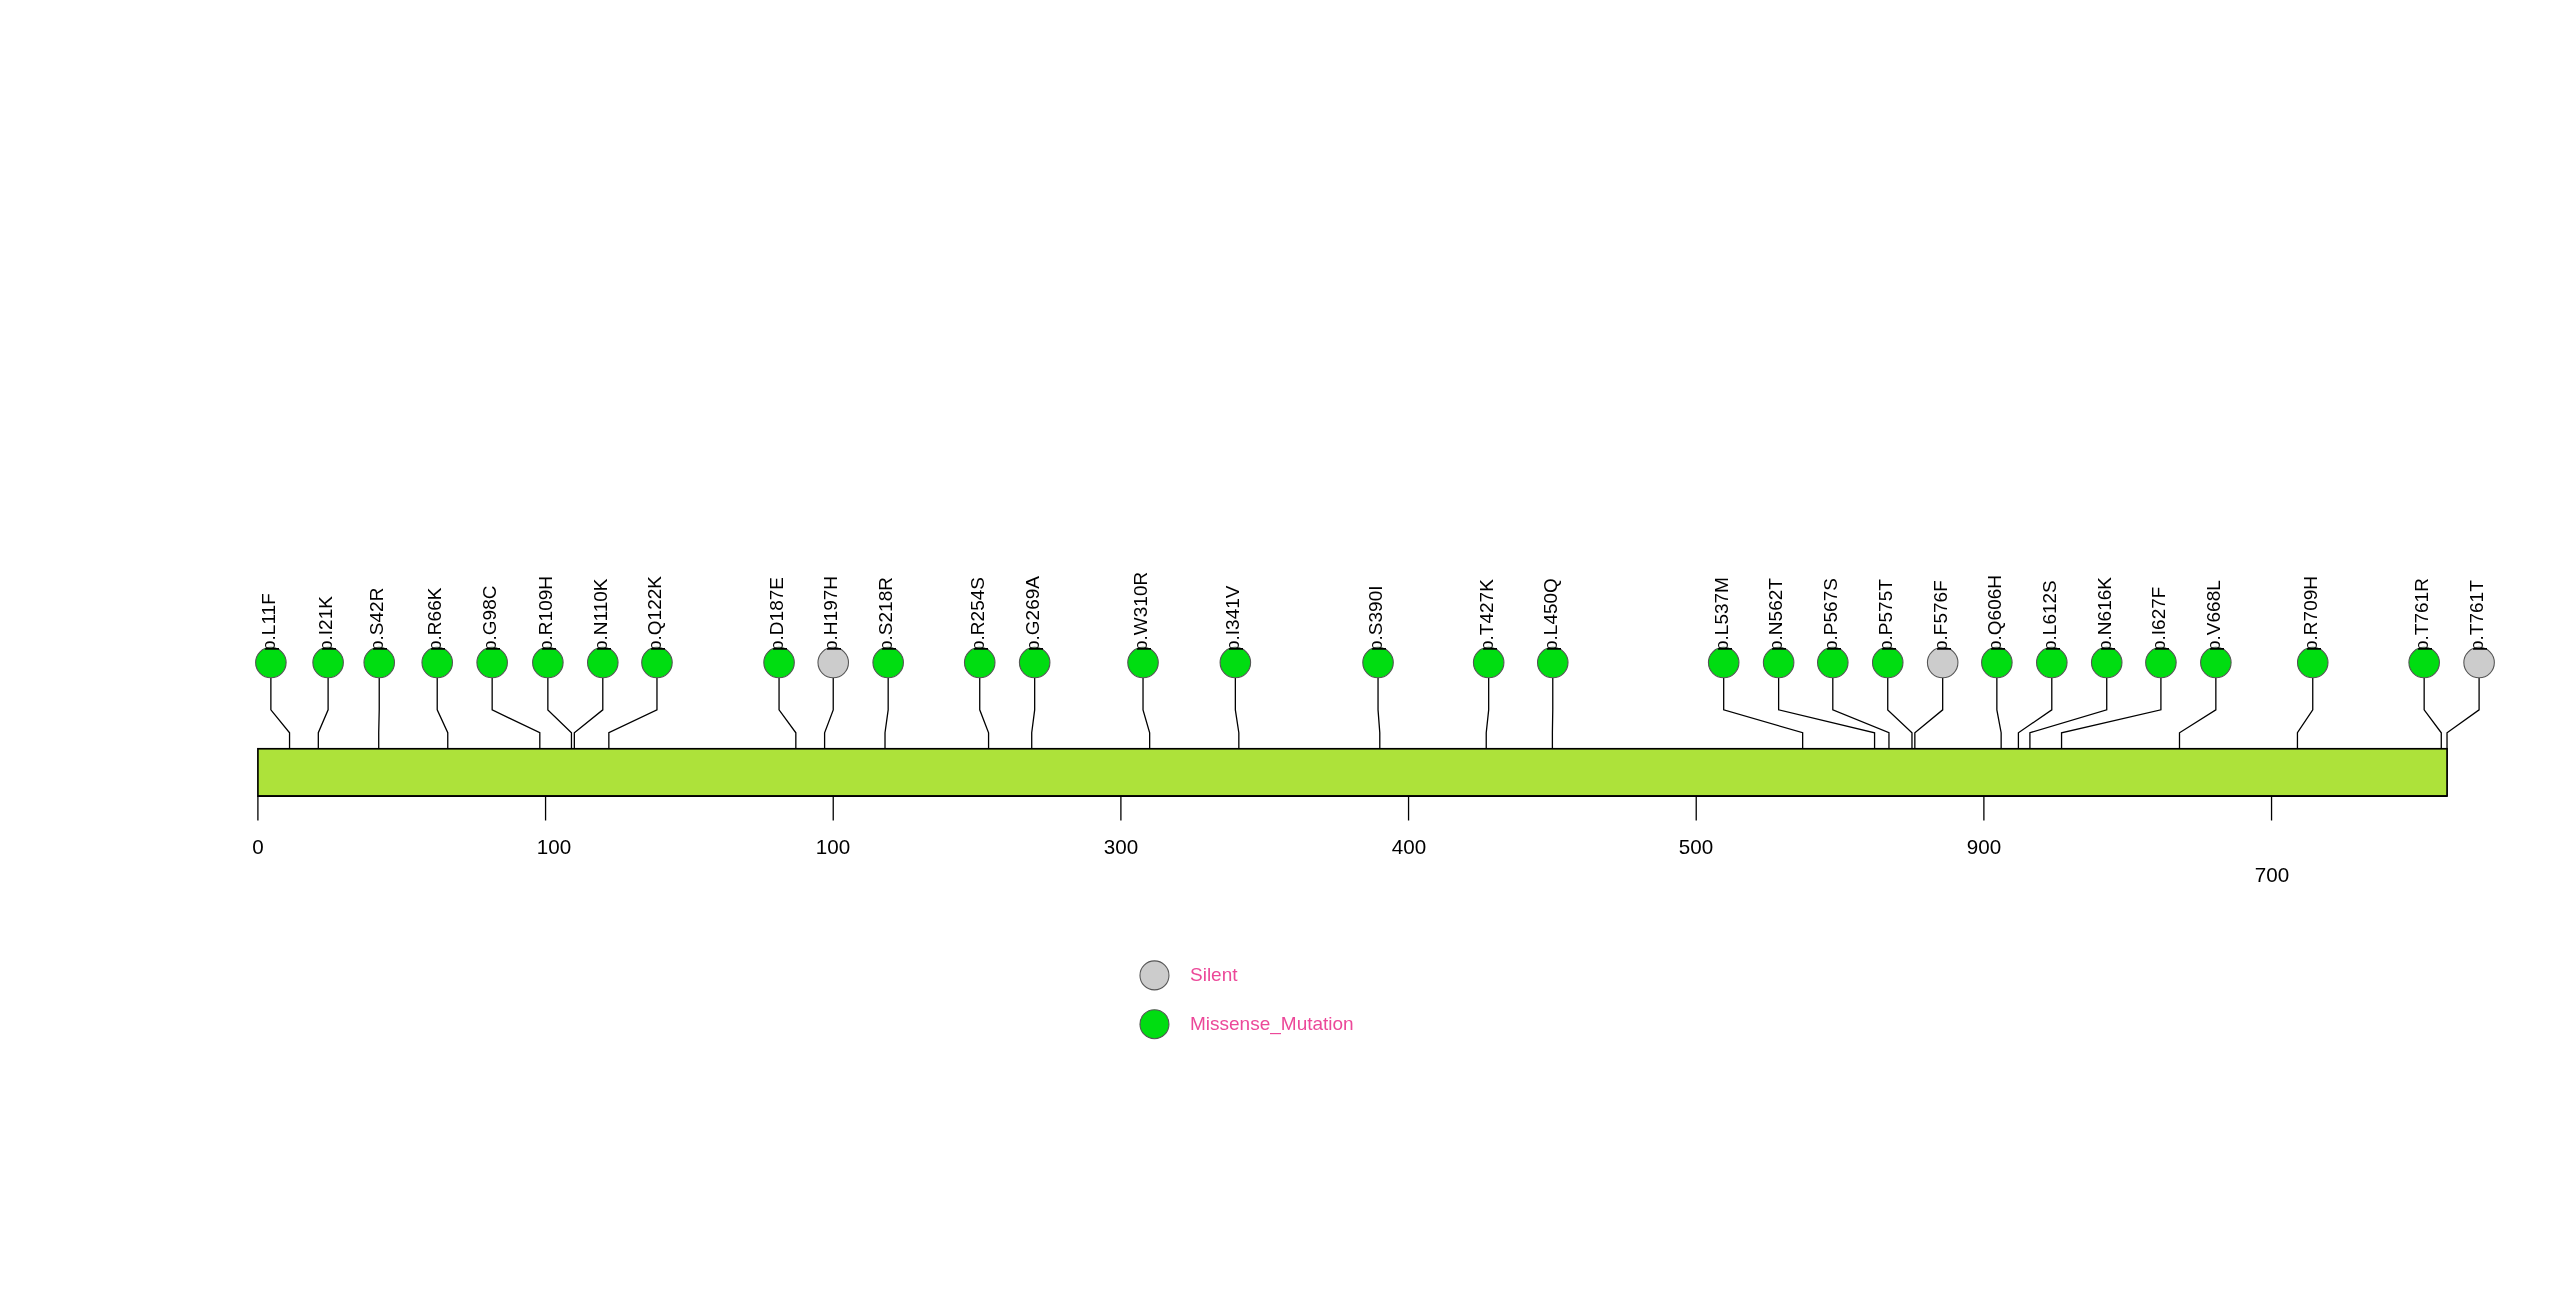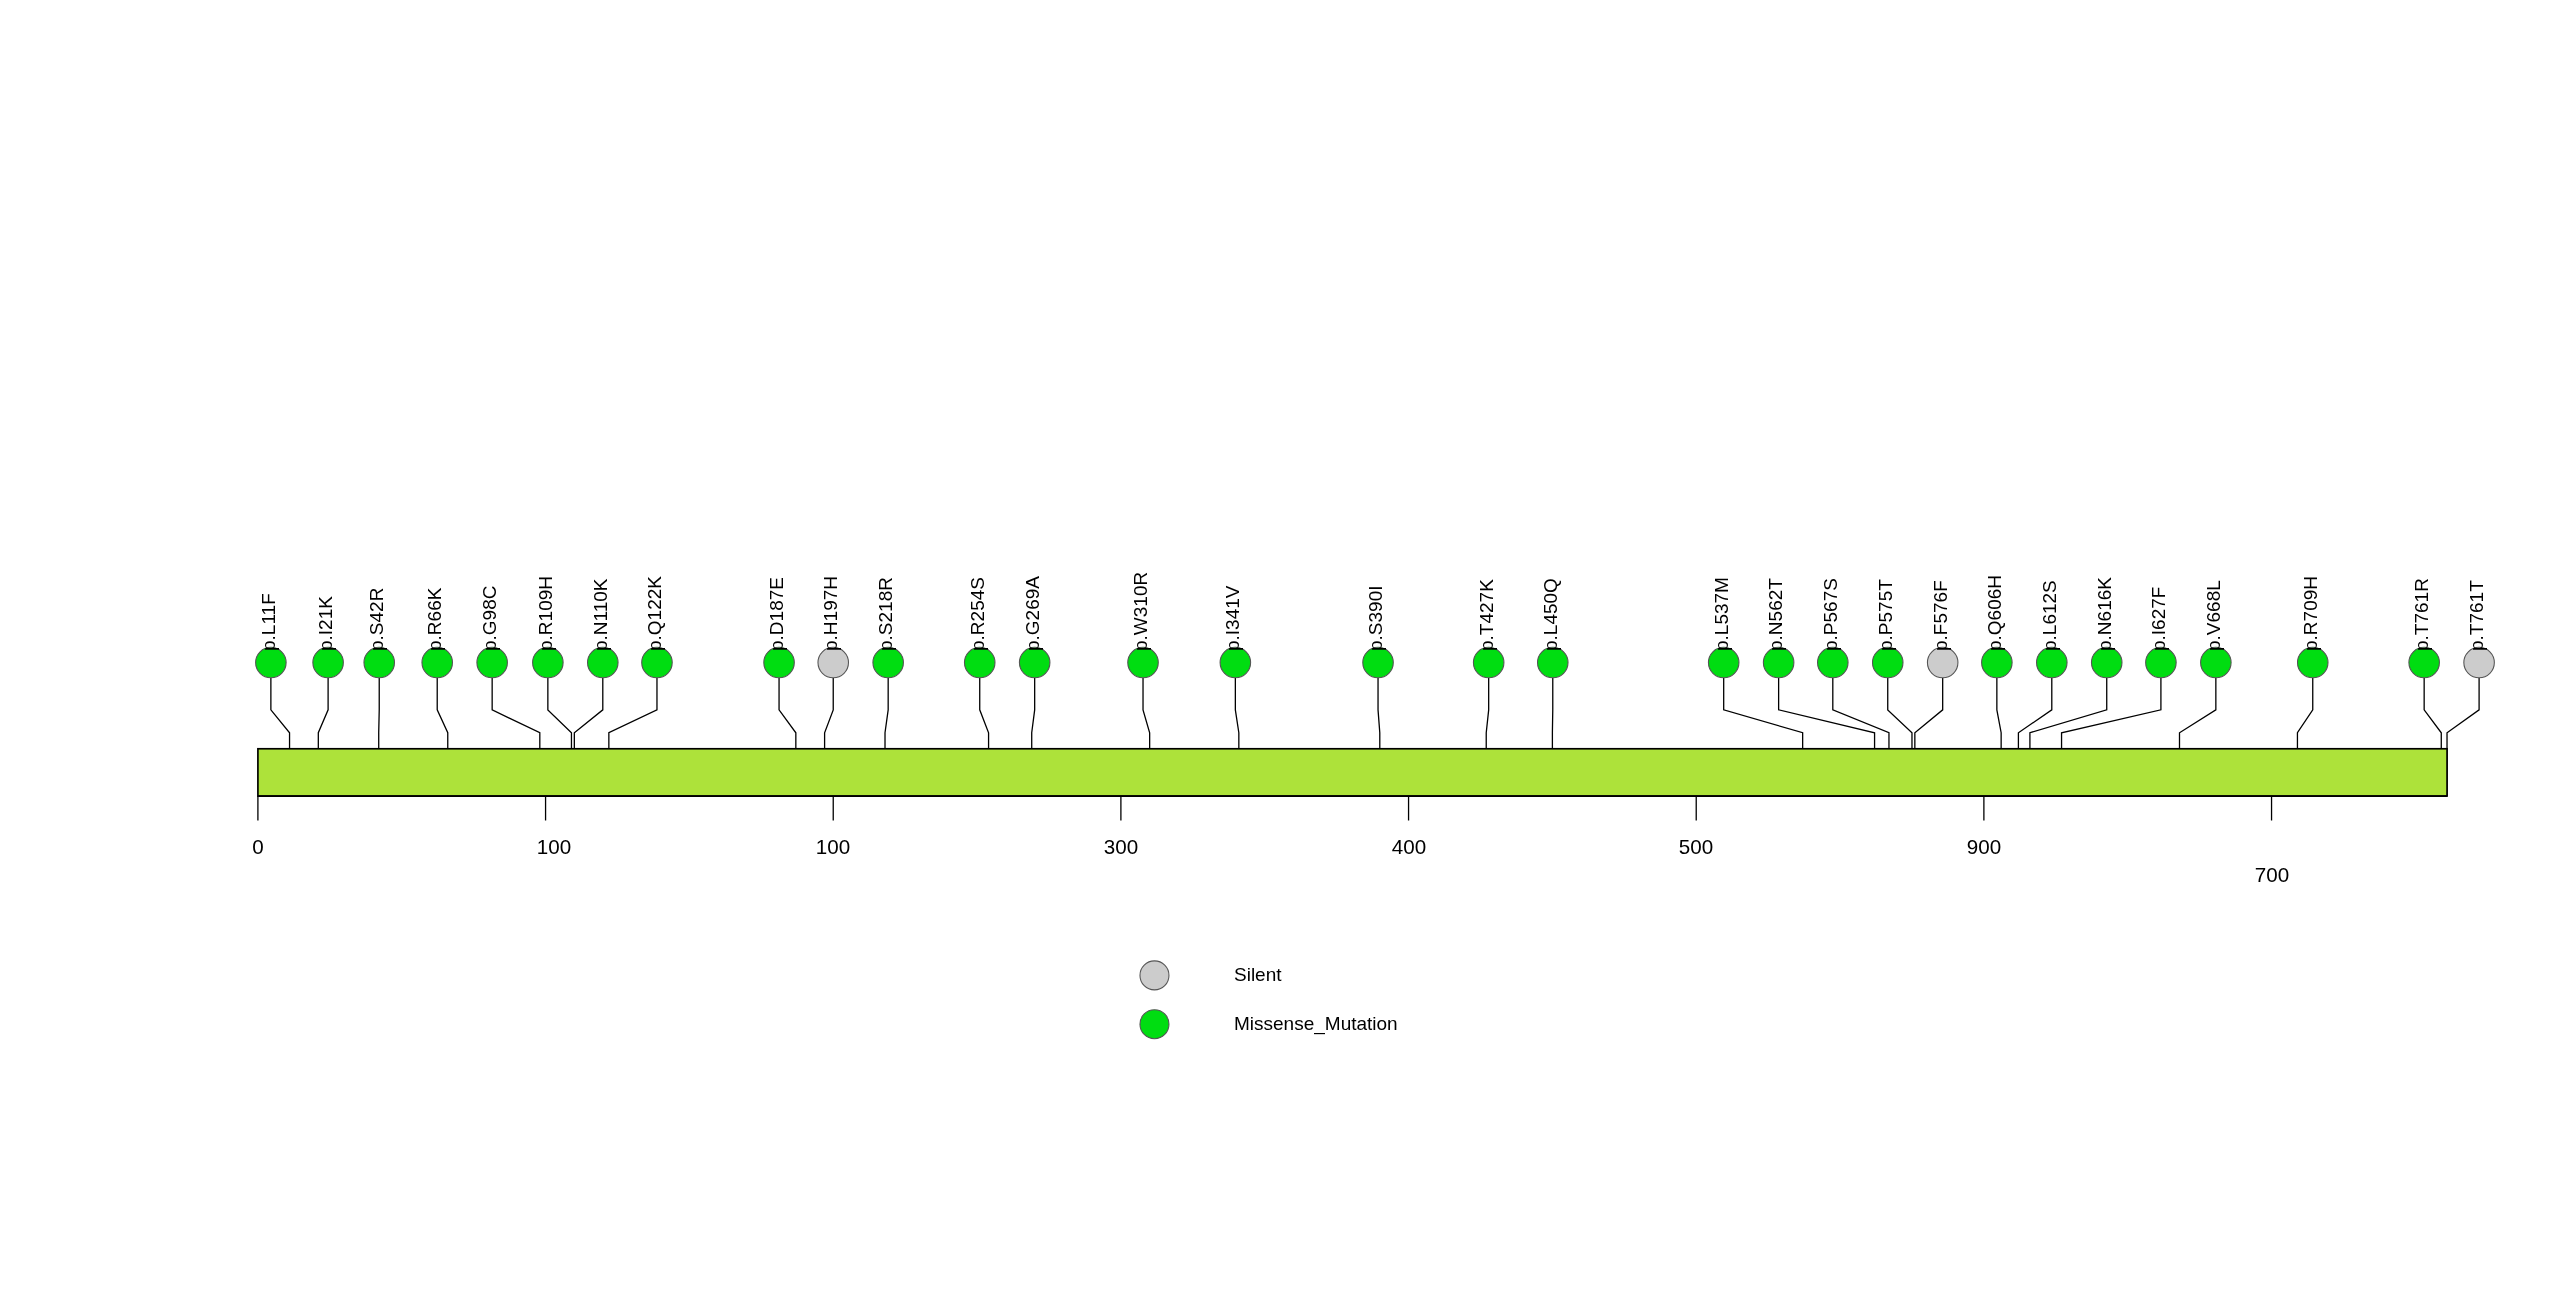--- a/index.html
+++ b/index.html
@@ -21,23 +21,22 @@
     font-family:"Liberation Sans",sans-serif;
     font-size:20.6px;
     color:#000000;
     transform:translateX(-50%);
     white-space:nowrap;
   }
   .legend-label{
     position:absolute;
     font-family:"Liberation Sans",sans-serif;
     font-size:19px;
-    color:#000000;
+    color:#ec4899;
     white-space:nowrap;
-    margin-left:44px;
   }
 </style>
 </head>
 <body>
 
 <div id="stage">
   <svg id="plot-svg" width="2576" height="1290" viewBox="0 0 3376 1690">
     <g id="g-stems">
         <path d="M 355 888 L 355 930 L 379.47 960 L 379.47 1043" fill="none" stroke="#000000" stroke-width="1.7"></path>
         <path d="M 430 888 L 430 930 L 417.17 960 L 417.17 1043" fill="none" stroke="#000000" stroke-width="1.7"></path>

